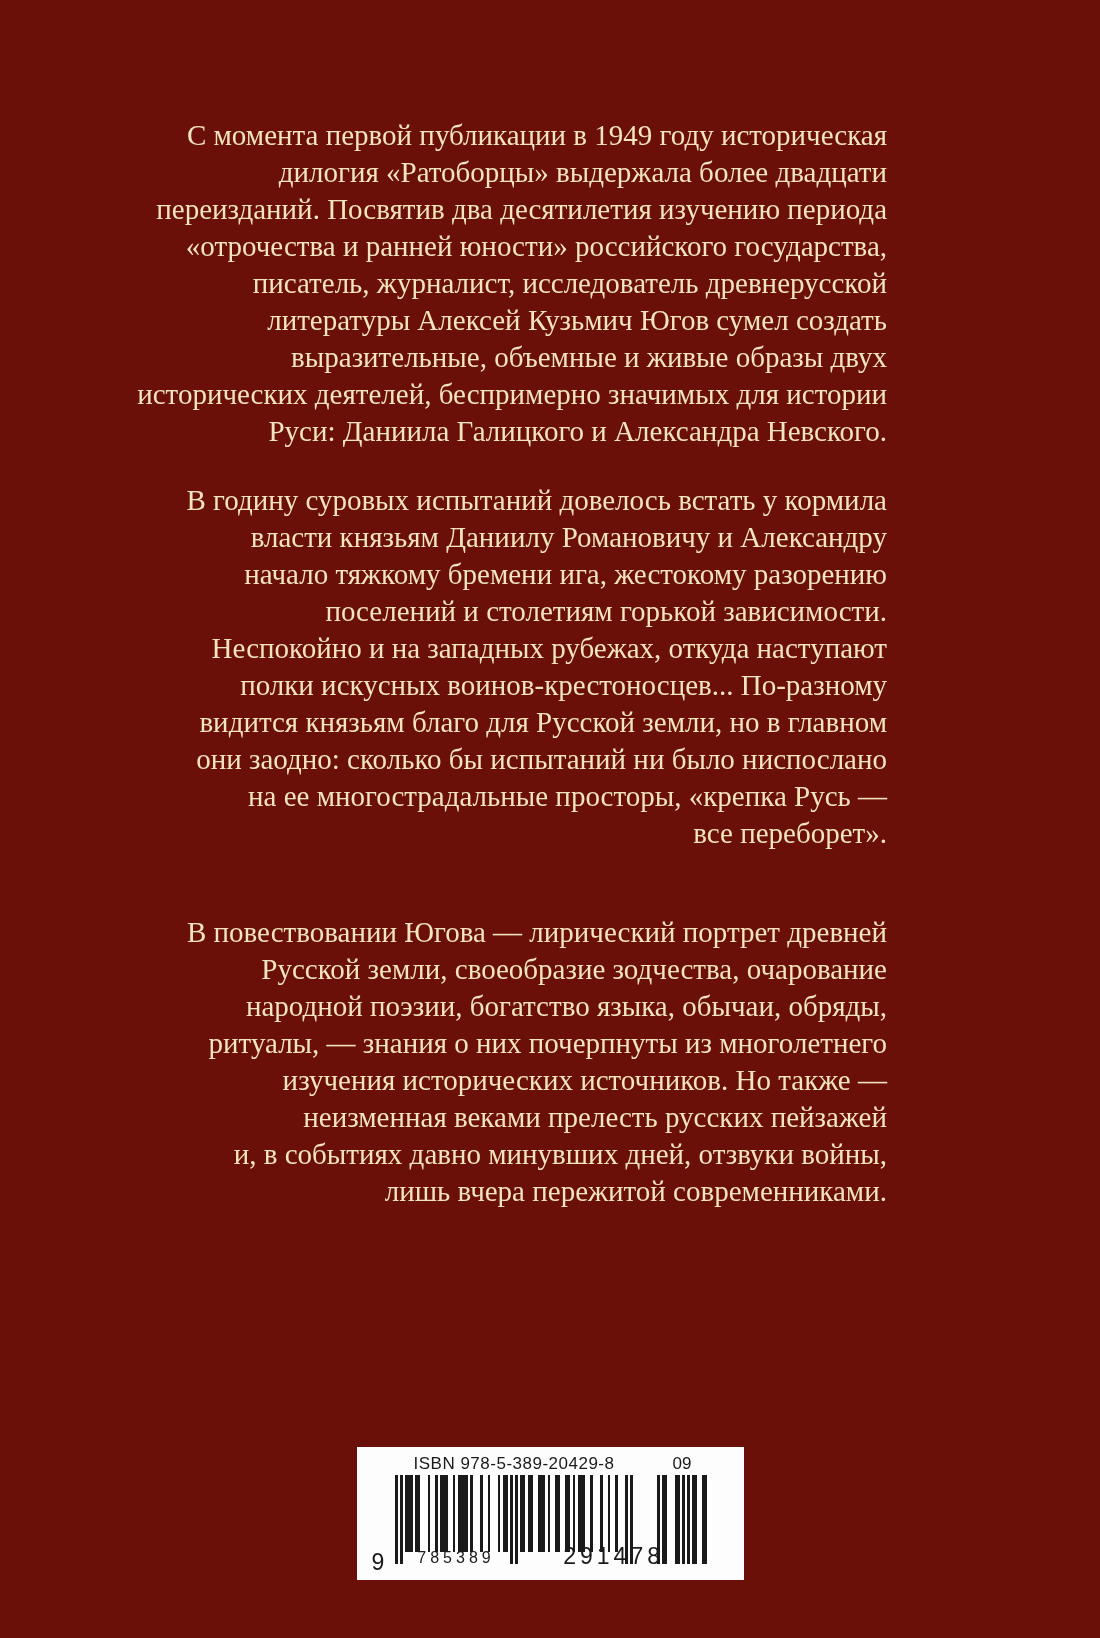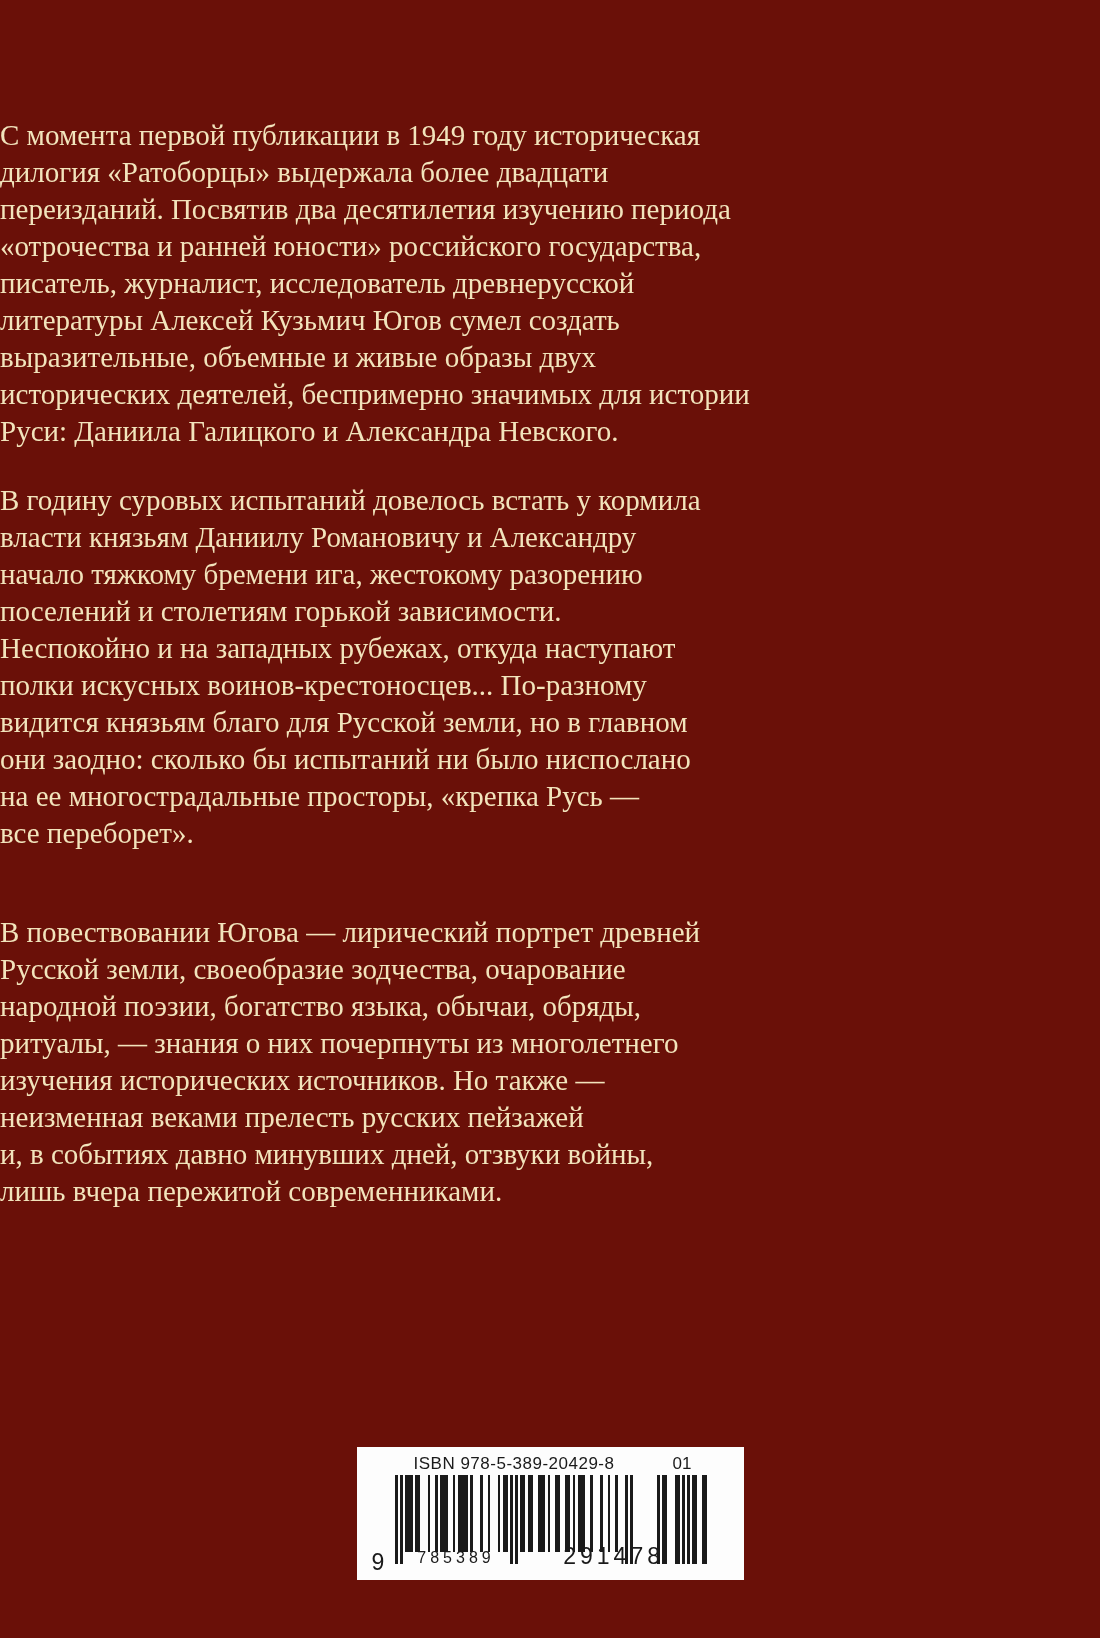--- a/index.html
+++ b/index.html
@@ -15,21 +15,21 @@
     font-family: "Liberation Serif", serif;
   }
   .cover {
     position: absolute;
     inset: 0;
   }
   .text-block {
     position: absolute;
     left: 0;
     width: 887px;
-    text-align: left;
+    text-align: right;
     color: #F2E4BC;
     font-size: 29px;
     line-height: 37px;
     font-weight: 400;
   }
   .text-block .line {
     white-space: nowrap;
   }
   #para1 { top: 117px; }
   #para2 { top: 482px; }
@@ -150,21 +150,21 @@
       <div class="line">народной поэзии, богатство языка, обычаи, обряды,</div>
       <div class="line">ритуалы, — знания о них почерпнуты из многолетнего</div>
       <div class="line">изучения исторических источников. Но также —</div>
       <div class="line">неизменная веками прелесть русских пейзажей</div>
       <div class="line">и, в событиях давно минувших дней, отзвуки войны,</div>
       <div class="line">лишь вчера пережитой современниками.</div>
     </div>
 
   <div class="isbn-box">
     <div class="isbn-label">ISBN 978-5-389-20429-8</div>
-    <div class="addon-label">01</div>
+    <div class="addon-label">09</div>
     <div class="main-bars" id="main-bars">
         <div class="bar tall" style="left: 0px;"></div>
         <div class="bar tall" style="left: 5px;"></div>
         <div class="bar short" style="left: 10px;"></div>
         <div class="bar short" style="left: 12.5px;"></div>
         <div class="bar short" style="left: 15px;"></div>
         <div class="bar short" style="left: 20px;"></div>
         <div class="bar short" style="left: 22.5px;"></div>
         <div class="bar short" style="left: 32.5px;"></div>
         <div class="bar short" style="left: 40px;"></div>

